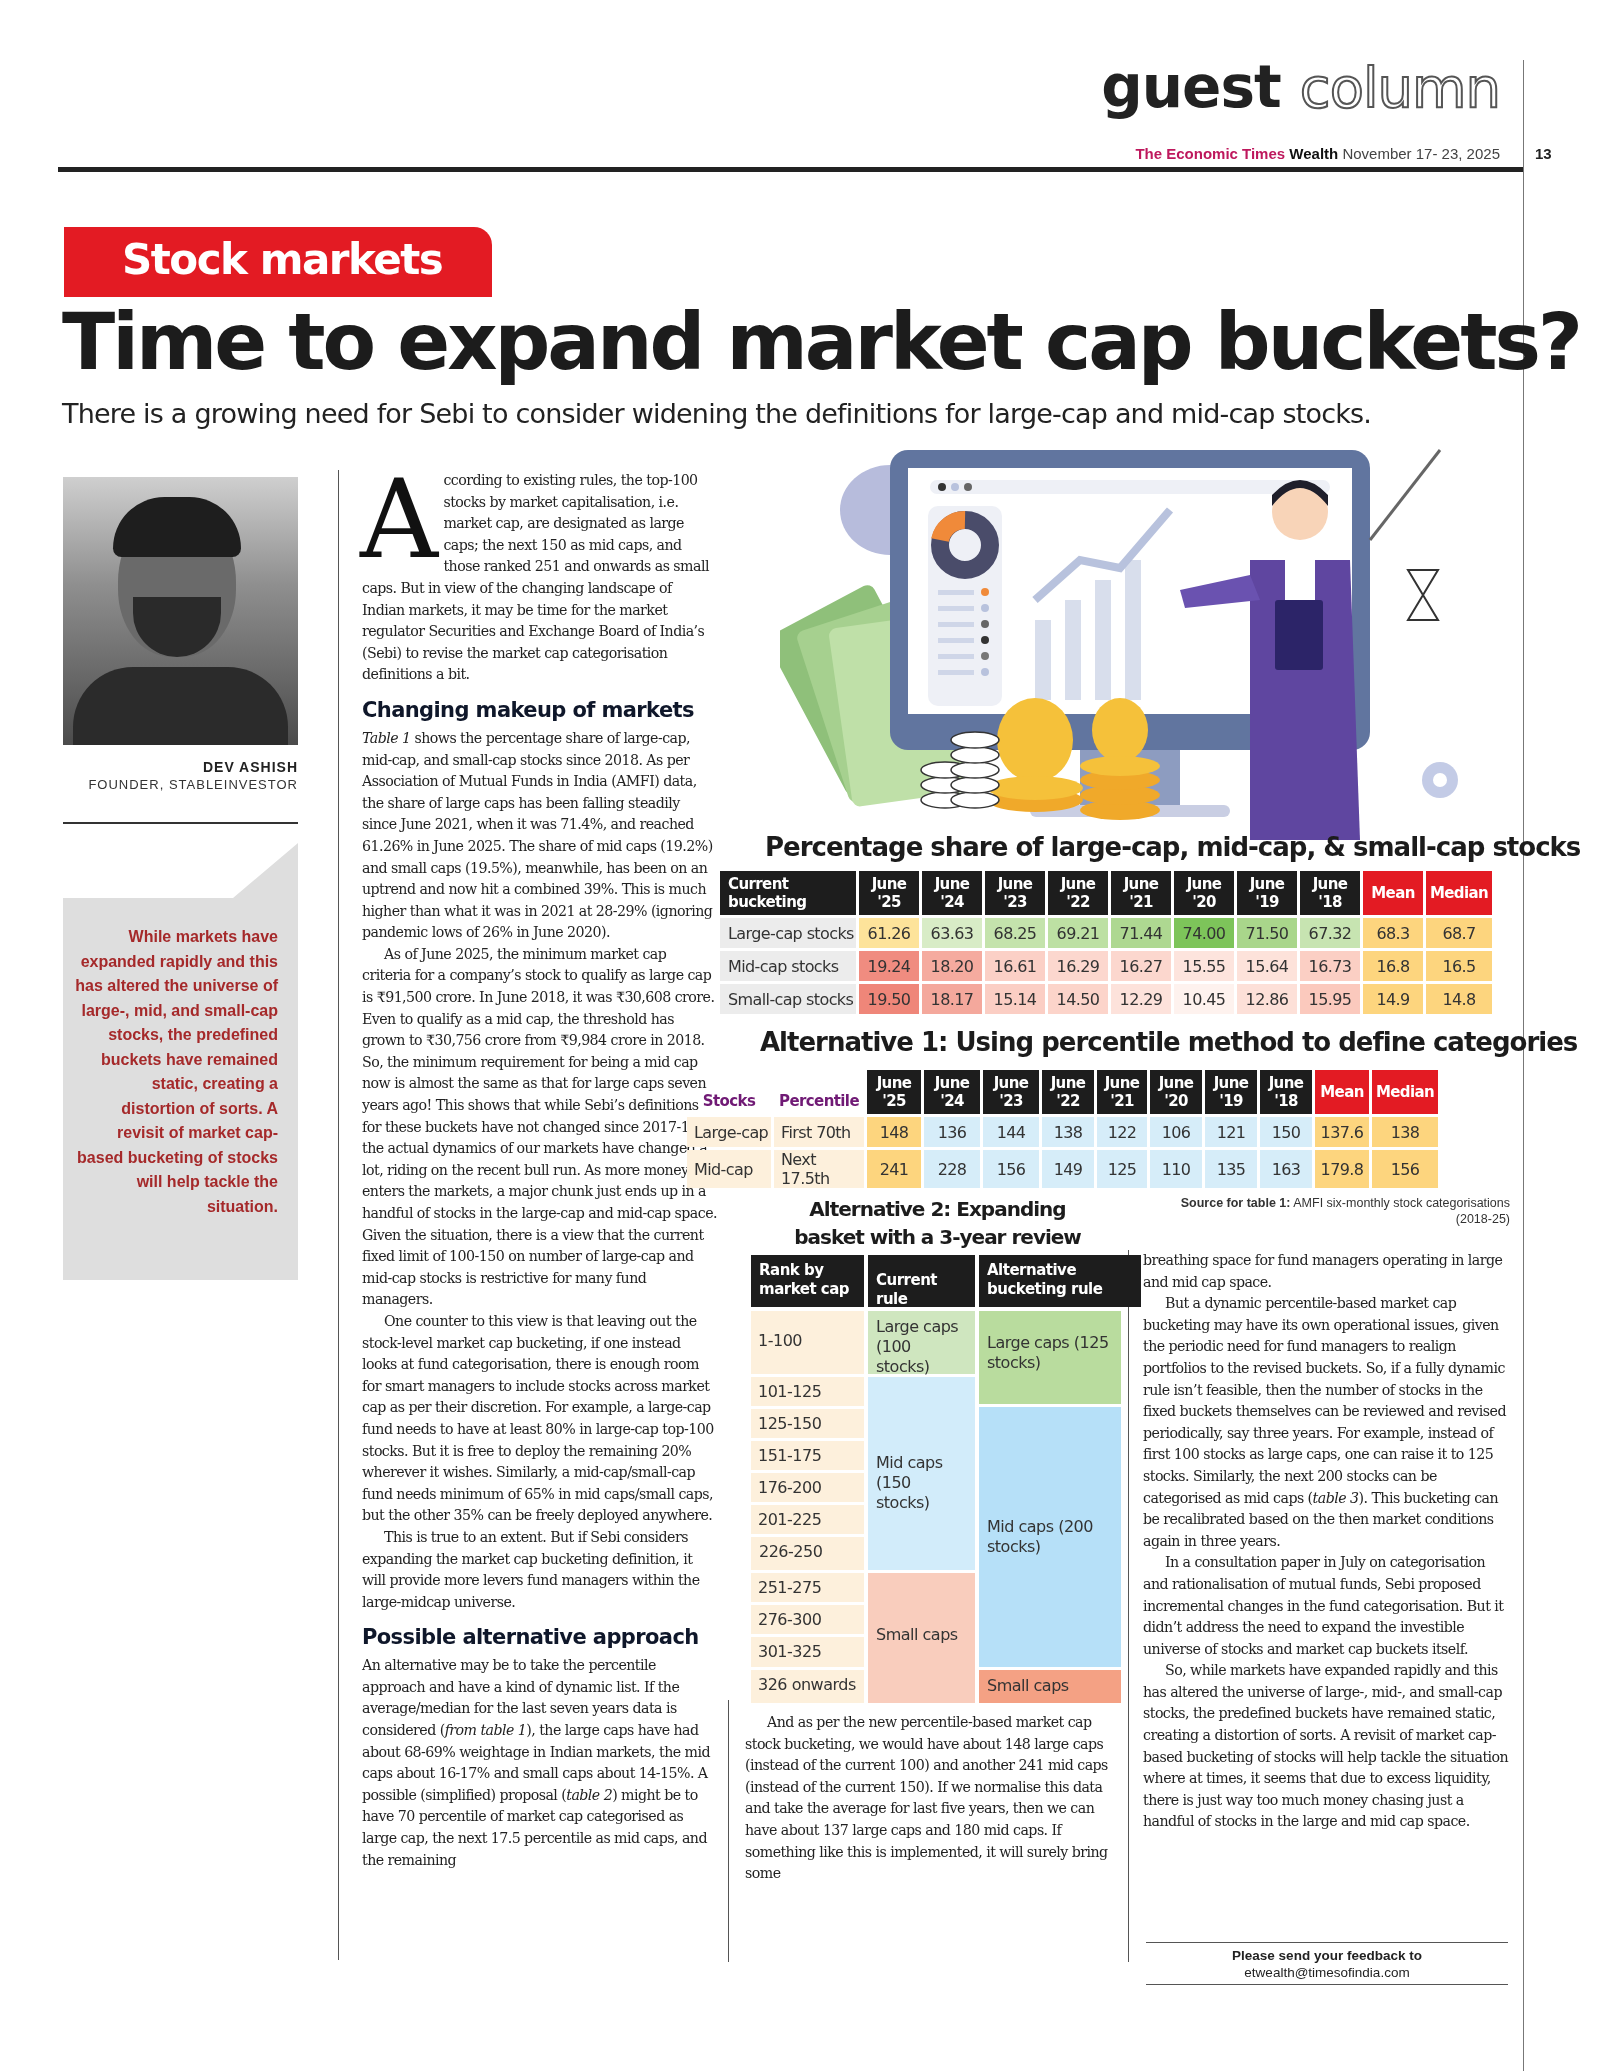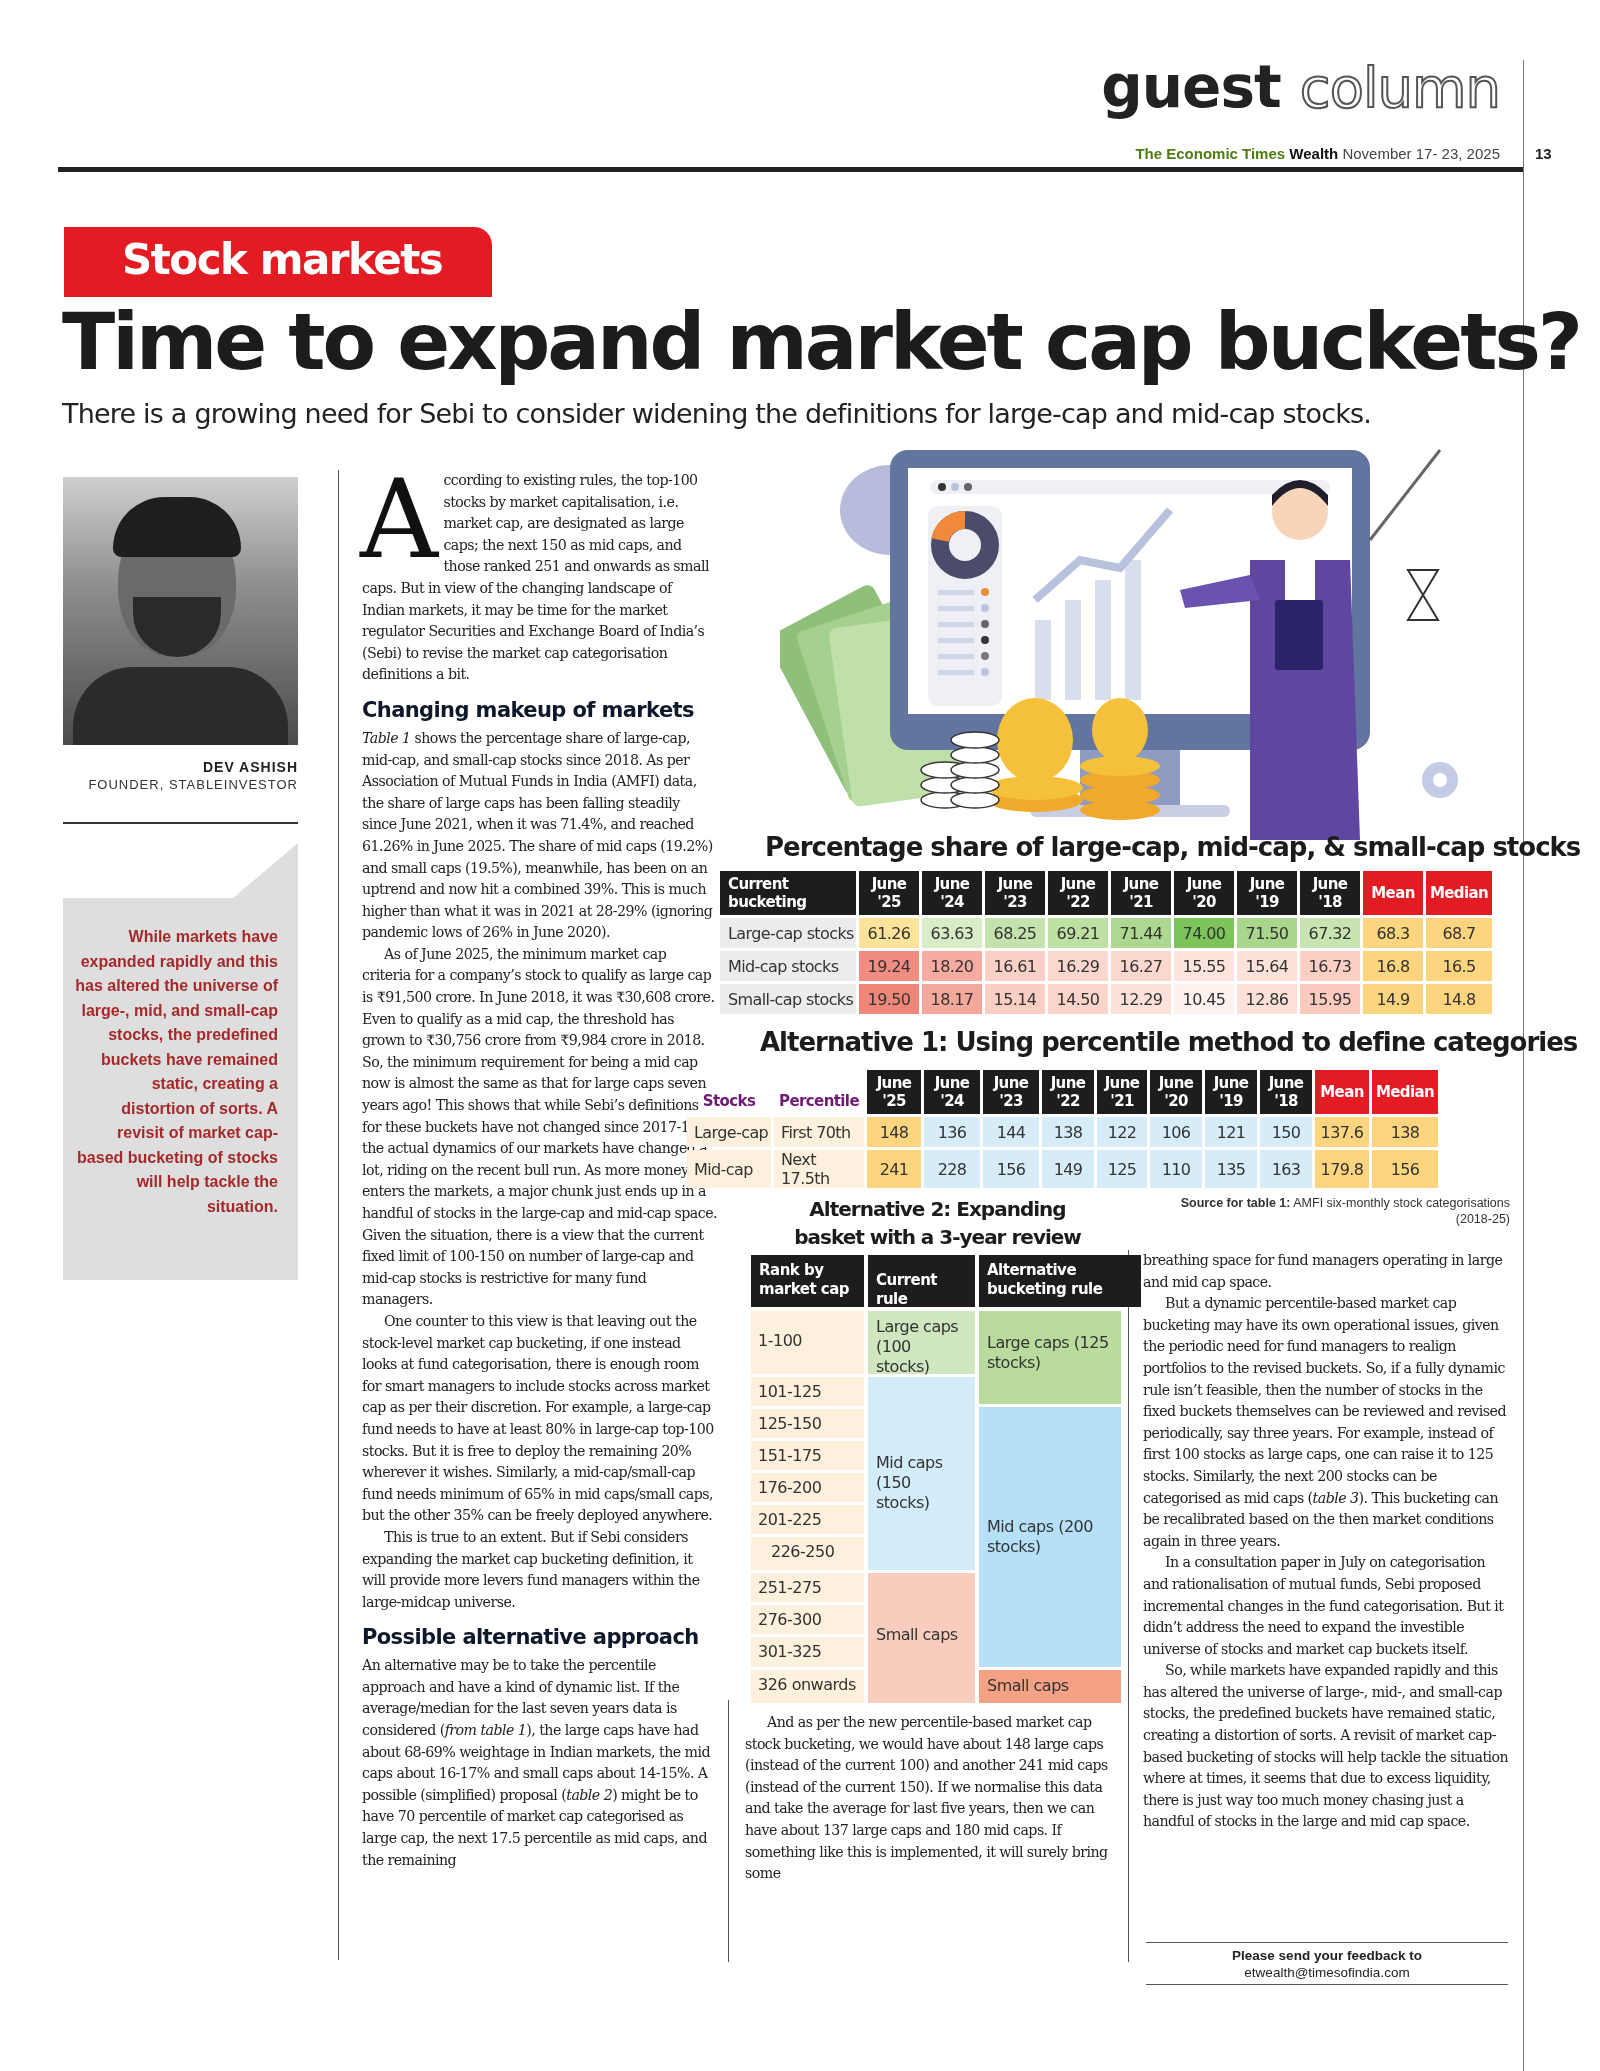--- a/index.html
+++ b/index.html
@@ -3,21 +3,21 @@
 <meta charset="utf-8">
 <style>
   *{box-sizing:border-box;margin:0;padding:0}
   body{width:1600px;height:2071px;background:#fff;position:relative;overflow:hidden;font-family:"Liberation Sans",sans-serif;color:#222}
   .abs{position:absolute}
   
   #masthead-title{right:100px;top:58px;font-family:"DejaVu Sans",sans-serif;font-weight:bold;font-size:58px;letter-spacing:-1px;line-height:1}
   #masthead-title .t1{color:#222}
   #masthead-title .t2{color:#fff;-webkit-text-stroke:2px #555;font-weight:normal;font-size:56px}
   #pubinfo{right:100px;top:145px;font-size:15px;color:#444}
-  #pubinfo .pub{color:#4d7c0f;font-weight:bold}
+  #pubinfo .pub{color:#be185d;font-weight:bold}
   #pubinfo .wealth{color:#111;font-weight:bold}
   #pagenum{left:1535px;top:145px;font-size:15px;font-weight:bold}
   #vrule{left:1523px;top:60px;width:1px;height:2011px;background:#777}
   #toprule{left:58px;top:167px;width:1465px;height:5px;background:#222}
   
   #kicker{left:64px;top:227px;width:428px;height:70px;background:#e31b23;border-top-right-radius:18px;color:#fff;font-family:"DejaVu Sans",sans-serif;font-weight:bold;font-size:42px;padding:8px 0 0 58px;letter-spacing:-1.5px}
   #headline{left:62px;top:297px;font-family:"DejaVu Sans",sans-serif;font-weight:bold;font-size:78px;letter-spacing:-3px;color:#1c1c1c;white-space:nowrap}
   #dek{left:62px;top:398px;font-family:"DejaVu Sans",sans-serif;font-size:27px;color:#222;letter-spacing:-0.8px;white-space:nowrap}
   
   #author-photo{left:63px;top:477px;width:235px;height:268px;background:linear-gradient(180deg,#cfcfcf 0%,#8f8f8f 40%,#4b4b4b 100%);overflow:hidden}
@@ -313,21 +313,21 @@
   <div class="t3h" style="left:0;top:0;width:113px;height:52px">Rank by market cap</div>
   <div class="t3h" style="left:117px;top:0;width:107px;height:52px;padding-top:16px">Current rule</div>
   <div class="t3h" style="left:228px;top:0;width:162px;height:52px">Alternative bucketing rule</div>
   <div id="t3-ranks">
       <div class="t3c" style="left: 0px; top: 56px; width: 113px; height: 63px; background: rgb(253, 240, 220); padding: 20px 7px 0px;">1-100</div>
       <div class="t3c" style="left: 0px; top: 122px; width: 113px; height: 29px; background: rgb(253, 240, 220); padding: 5px 7px 0px;">101-125</div>
       <div class="t3c" style="left: 0px; top: 154px; width: 113px; height: 29px; background: rgb(253, 240, 220); padding: 5px 7px 0px;">125-150</div>
       <div class="t3c" style="left: 0px; top: 186px; width: 113px; height: 29px; background: rgb(253, 240, 220); padding: 5px 7px 0px;">151-175</div>
       <div class="t3c" style="left: 0px; top: 218px; width: 113px; height: 29px; background: rgb(253, 240, 220); padding: 5px 7px 0px;">176-200</div>
       <div class="t3c" style="left: 0px; top: 250px; width: 113px; height: 29px; background: rgb(253, 240, 220); padding: 5px 7px 0px;">201-225</div>
-      <div class="t3c" style="left: 0px; top: 282px; width: 113px; height: 33px; background: rgb(253, 240, 220); padding: 5px 20px 0px;">226-250</div>
+      <div class="t3c" style="left: 0px; top: 282px; width: 113px; height: 33px; background: rgb(253, 240, 220); padding: 5px 8px 0px;">226-250</div>
       <div class="t3c" style="left: 0px; top: 318px; width: 113px; height: 29px; background: rgb(253, 240, 220); padding: 5px 7px 0px;">251-275</div>
       <div class="t3c" style="left: 0px; top: 350px; width: 113px; height: 29px; background: rgb(253, 240, 220); padding: 5px 7px 0px;">276-300</div>
       <div class="t3c" style="left: 0px; top: 382px; width: 113px; height: 30px; background: rgb(253, 240, 220); padding: 5px 7px 0px;">301-325</div>
       <div class="t3c" style="left: 0px; top: 415px; width: 113px; height: 33px; background: rgb(253, 240, 220); padding: 5px 7px 0px;">326 onwards</div>
     </div>
   <div class="t3c" style="left:117px;top:56px;width:107px;height:63px;background:#cfe6bf;padding:6px 8px">Large caps (100 stocks)</div>
   <div class="t3c" style="left:117px;top:122px;width:107px;height:193px;background:#d2ecfa;padding:76px 8px 0 8px">Mid caps (150 stocks)</div>
   <div class="t3c" style="left:117px;top:318px;width:107px;height:130px;background:#f9cdbd;padding:52px 8px 0 8px">Small caps</div>
   <div class="t3c" style="left:228px;top:56px;width:142px;height:93px;background:#b9dc9e;padding:22px 8px 0 8px">Large caps (125 stocks)</div>
   <div class="t3c" style="left:228px;top:152px;width:142px;height:260px;background:#b6e0f8;padding:110px 8px 0 8px">Mid caps (200 stocks)</div>

